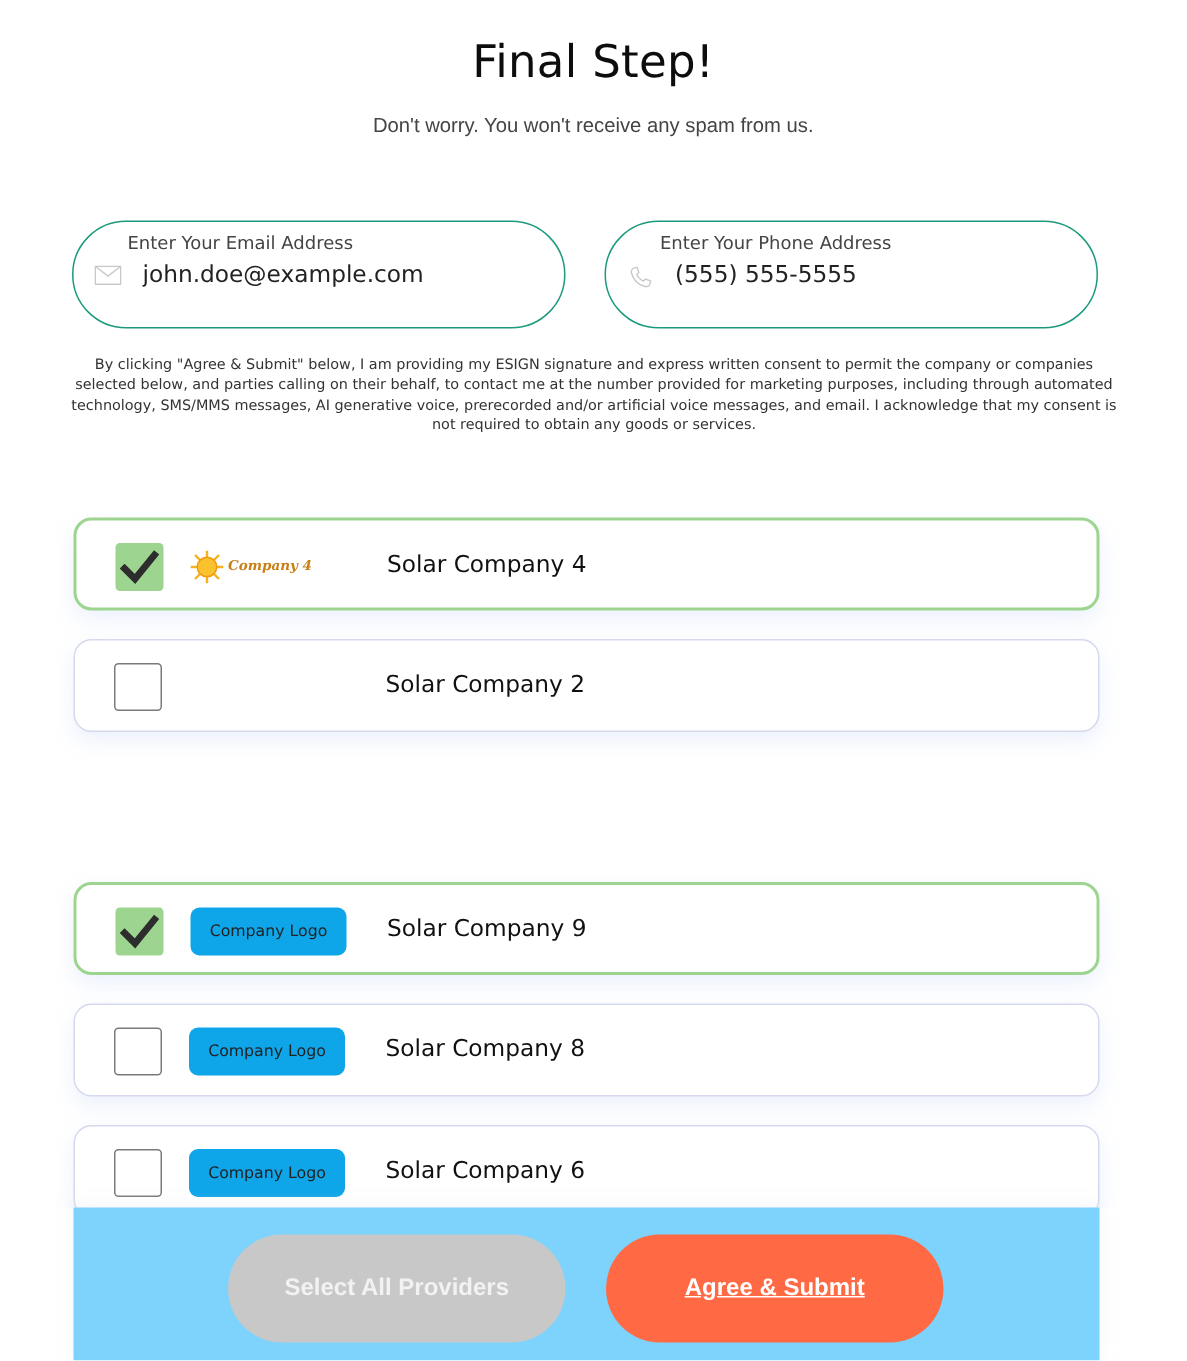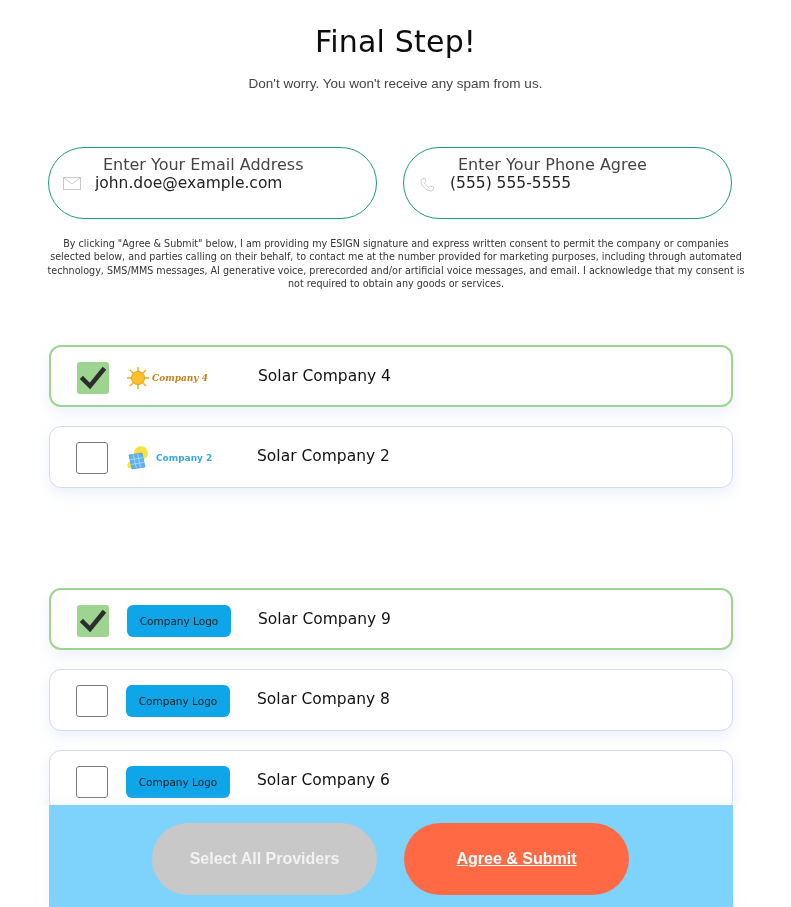--- a/index.html
+++ b/index.html
@@ -8,21 +8,21 @@
 
   .title { position: absolute; top: 24px; left: 0; width: 791px; text-align: center;
     font-size: 30px; font-weight: 500; color: #0d0d0d; letter-spacing: 0.2px; }
   .subtitle { position: absolute; top: 76px; left: 0; width: 791px; text-align: center;
     font-family: Liberation Sans, sans-serif; font-size: 13.5px; color: #444; }
 
   .field { position: absolute; top: 147px; width: 329px; height: 72px;
     border: 1.5px solid #1b9a7e; border-radius: 36px; background: #fff; }
   .field.email { left: 48px; }
   .field.phone { left: 403px; }
-  .field .flabel { position: absolute; top: 7px; left: 54px; font-size: 16px; color: #444; }
+  .field .flabel { position: absolute; top: 7px; left: 36px; font-size: 12px; color: #444; }
   .field .fvalue { position: absolute; top: 26px; left: 46px; font-size: 15.5px; color: #222;
     border: none; outline: none; background: transparent; width: 260px; font-family: "DejaVu Sans", sans-serif; }
   .field .ficon { position: absolute; top: 28px; left: 14px; width: 18px; height: 16px; }
 
   .consent { position: absolute; top: 237px; left: 46px; width: 700px; text-align: center;
     font-size: 9.6px; line-height: 13.3px; color: #333; }
 
   .list { position: absolute; top: 340px; left: 30px; width: 730px; height: 465px; overflow: hidden; }
   .row { position: absolute; left: 19px; width: 684px; height: 62px; background: #fff;
     border-radius: 12px; border: 1.5px solid #d6d8ee;
@@ -65,21 +65,21 @@
   <span class="flabel">Enter Your Email Address</span>
   <input class="fvalue" value="john.doe@example.com" style="">
 </div>
 
 <div class="field phone">
   <span class="ficon">
     <svg width="18" height="18" viewBox="0 0 24 24">
         <path d="M6.6 3.5 L9 3 L10.5 7.5 L8.6 9.2 C9.6 11.6 12 14 14.6 15.3 L16.3 13.4 L21 15 L20.5 17.4 C20 19.5 18 20.5 16 20 C10 18.5 5.5 14 4 8 C3.5 6 4.5 4 6.6 3.5 Z" fill="none" stroke="#c8c8c8" stroke-width="1.2"></path>
       </svg>
   </span>
-  <span class="flabel">Enter Your Phone Agree</span>
+  <span class="flabel">Enter Your Phone Address</span>
   <input class="fvalue" value="(555) 555-5555" style="">
 </div>
 
 <p class="consent">By clicking "Agree &amp; Submit" below, I am providing my ESIGN signature and express written consent to permit the company or companies selected below, and parties calling on their behalf, to contact me at the number provided for marketing purposes, including through automated technology, SMS/MMS messages, AI generative voice, prerecorded and/or artificial voice messages, and email. I acknowledge that my consent is not required to obtain any goods or services.</p>
 
 <div class="list">
 
   <div class="row checked" style="top:5px;">
     <div class="cb">
       <svg width="26" height="24" viewBox="0 0 26 24">
@@ -96,34 +96,20 @@
           </g>
         <circle cx="11" cy="11" r="6.5" fill="#f9c22e" stroke="#f39a12" stroke-width="1"></circle>
       </svg>
       <span class="logo-text4">Company 4</span>
     </div>
     <span class="rname">Solar Company 4</span>
   </div>
 
   <div class="row" style="top:86px;">
     <div class="cb"></div>
-    <div class="logo">
-      <svg width="26" height="26" viewBox="0 0 26 26">
-        <circle cx="15" cy="8" r="7" fill="#f7e246"></circle>
-        <circle cx="5" cy="20" r="3.5" fill="#f7e246"></circle>
-        <polygon points="3,10 16,8 19,22 6,24" fill="#5bb3ef" stroke="#3e8ed0" stroke-width="0.6"></polygon>
-        <g stroke="#cfe8fa" stroke-width="0.6">
-            <line x1="7.3" y1="9.3" x2="10.3" y2="23.3"></line>
-            <line x1="11.6" y1="8.6" x2="14.6" y2="22.6"></line>
-            <line x1="4" y1="14.7" x2="17" y2="12.7"></line>
-            <line x1="5" y1="19.4" x2="18" y2="17.4"></line>
-          </g>
-      </svg>
-      <span class="logo-text2">Company 2</span>
-    </div>
     <span class="rname">Solar Company 2</span>
   </div>
 
 
   <div class="row checked" style="top:248px;">
     <div class="cb">
       <svg width="26" height="24" viewBox="0 0 26 24">
           <path d="M3 13 L10 20 L23 4" fill="none" stroke="#2d2d2d" stroke-width="4.5" stroke-linecap="square"></path>
         </svg>
     </div>

